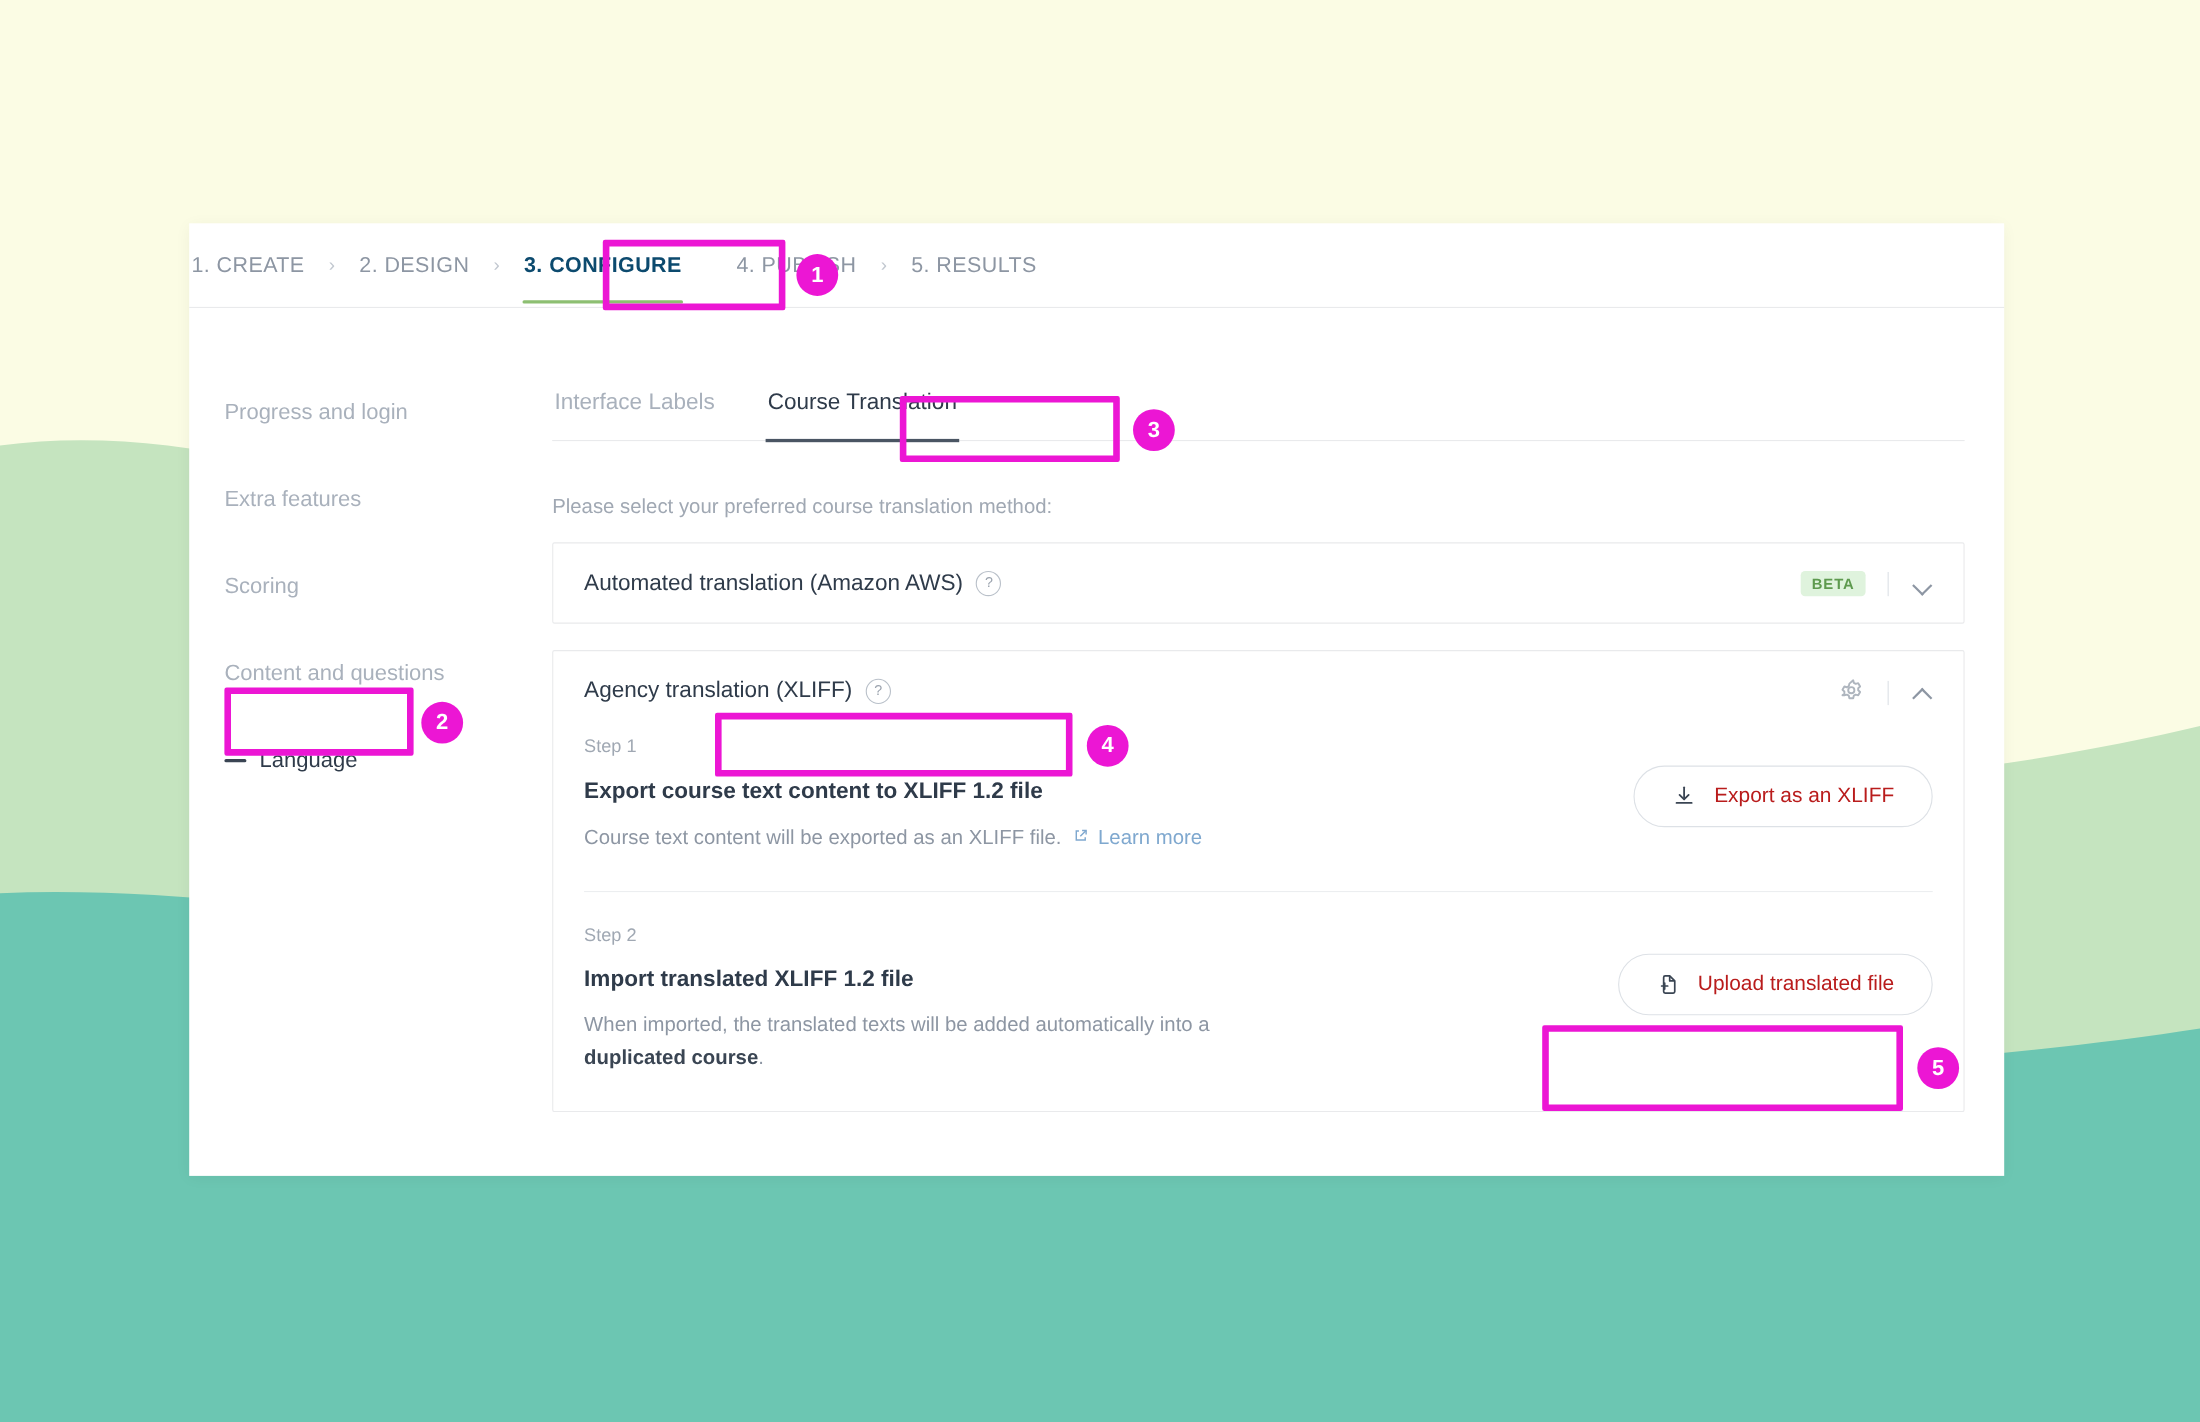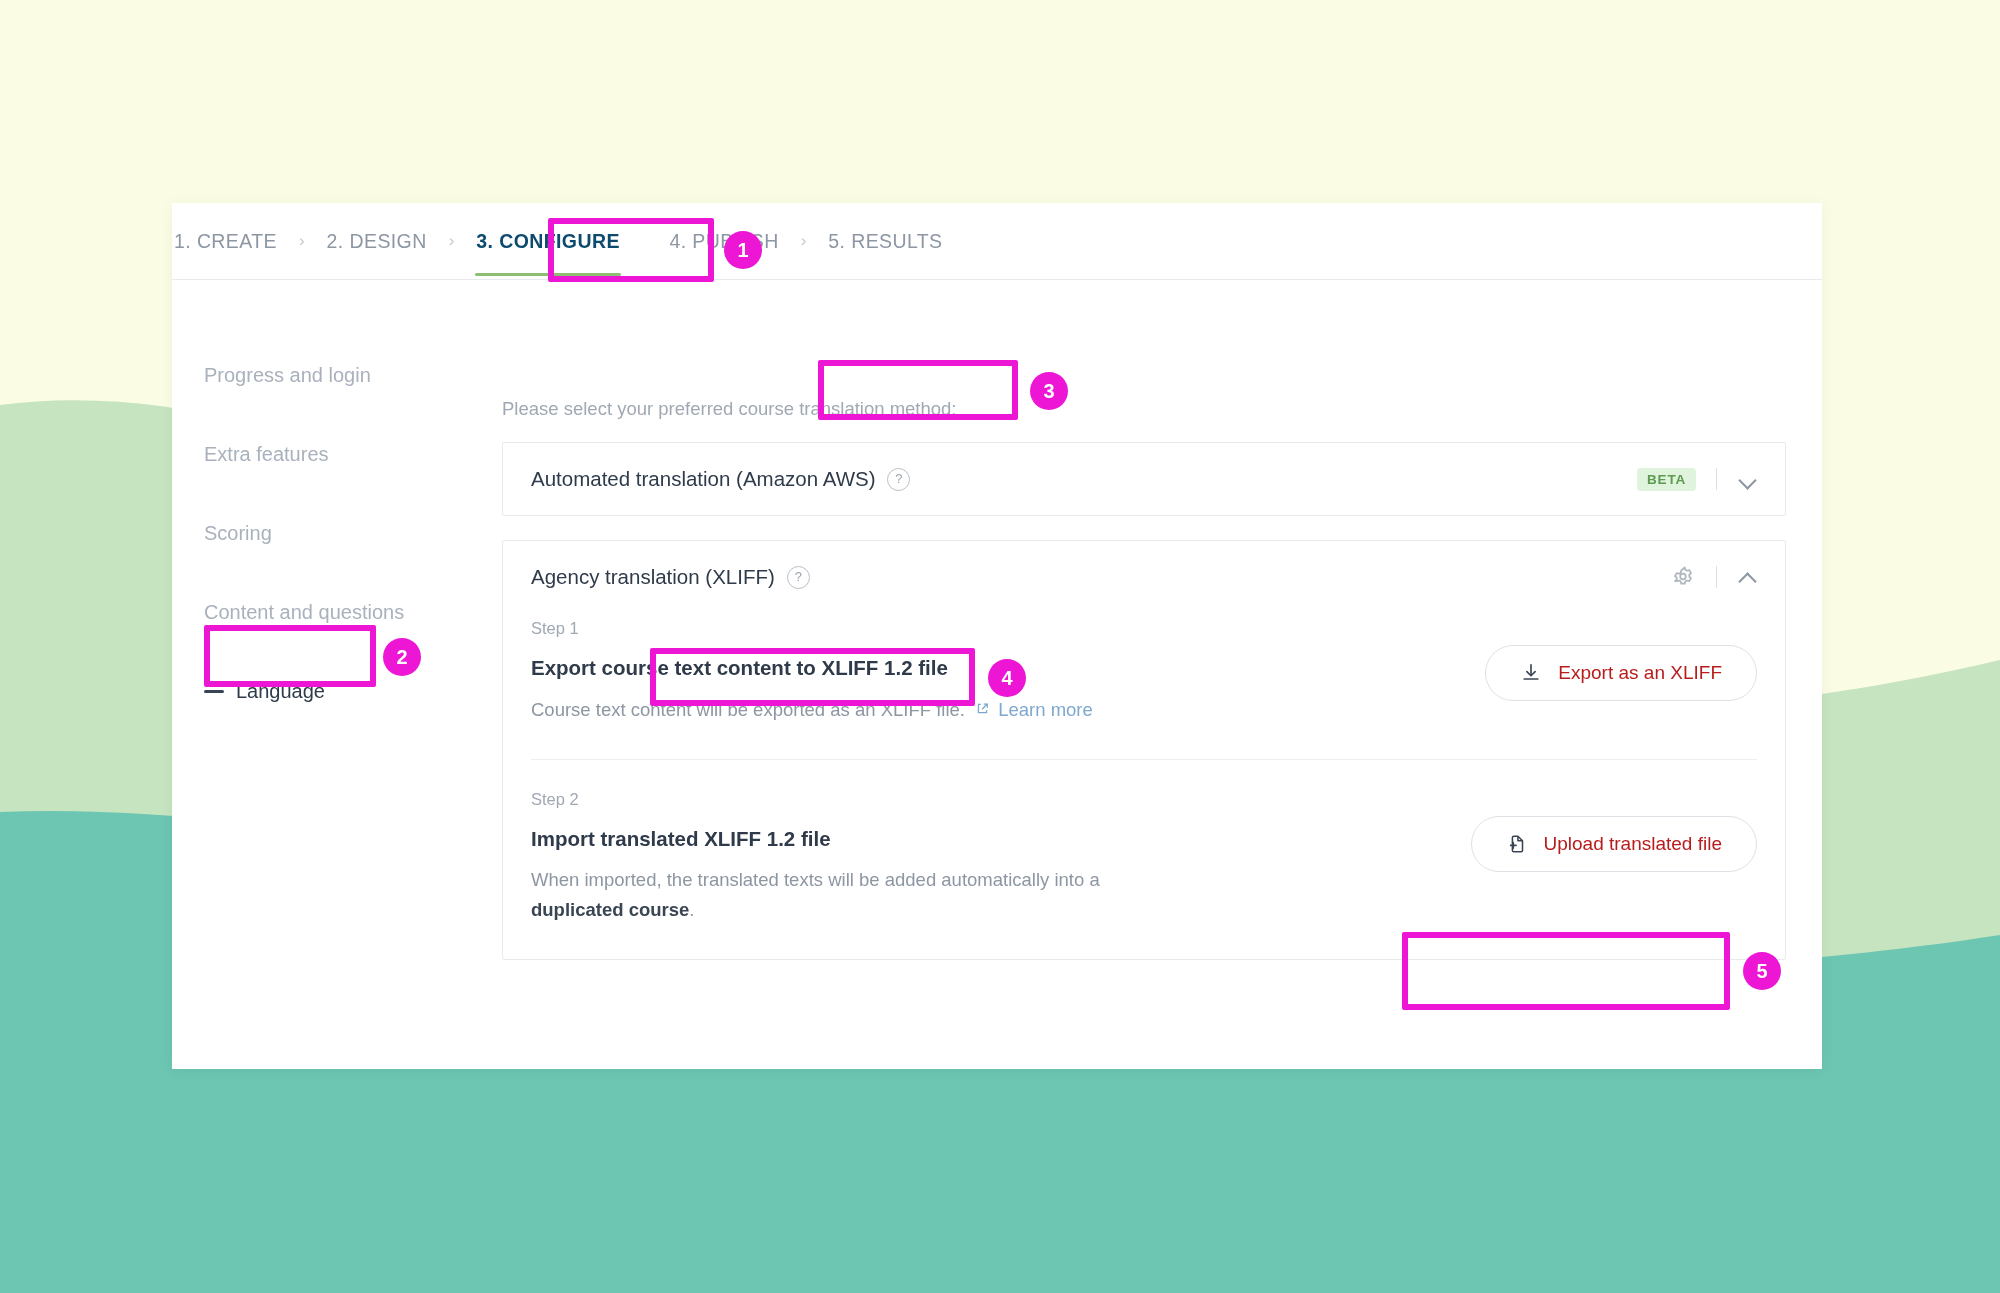--- a/index.html
+++ b/index.html
@@ -177,21 +177,21 @@
     color: #9BA3AE;
     font-size: 13px;
     line-height: 19px;
     text-align: center;
     display: inline-block;
     flex: none;
   }
   .panel-head-right {
     margin-left: auto;
     display: flex;
-    align-items: center;
+    align-items: flex-end;
     gap: 0;
   }
   .beta-badge {
     background: #DFF3DD;
     color: #5E9A4F;
     font-size: 13.5px;
     letter-spacing: 0.8px;
     padding: 4px 10px;
     border-radius: 4px;
     font-weight: 600;
@@ -365,20 +365,24 @@
         <span>Content and questions</span>
       </div>
       <div class="side-item current">
         <span class="side-dash"></span>
         <span>Language</span>
       </div>
     </div>
 
     <div id="content">
 
+      <div id="tabs">
+        <div class="tab">Interface Labels</div>
+        <div class="tab active">Course Translation</div>
+      </div>
 
       <div class="helper-text">Please select your preferred course translation method:</div>
 
       <div class="panel">
         <div class="panel-head">
           <div class="panel-title">
             <span>Automated translation (Amazon AWS)</span>
             <span class="q-icon">?</span>
           </div>
           <div class="panel-head-right">

